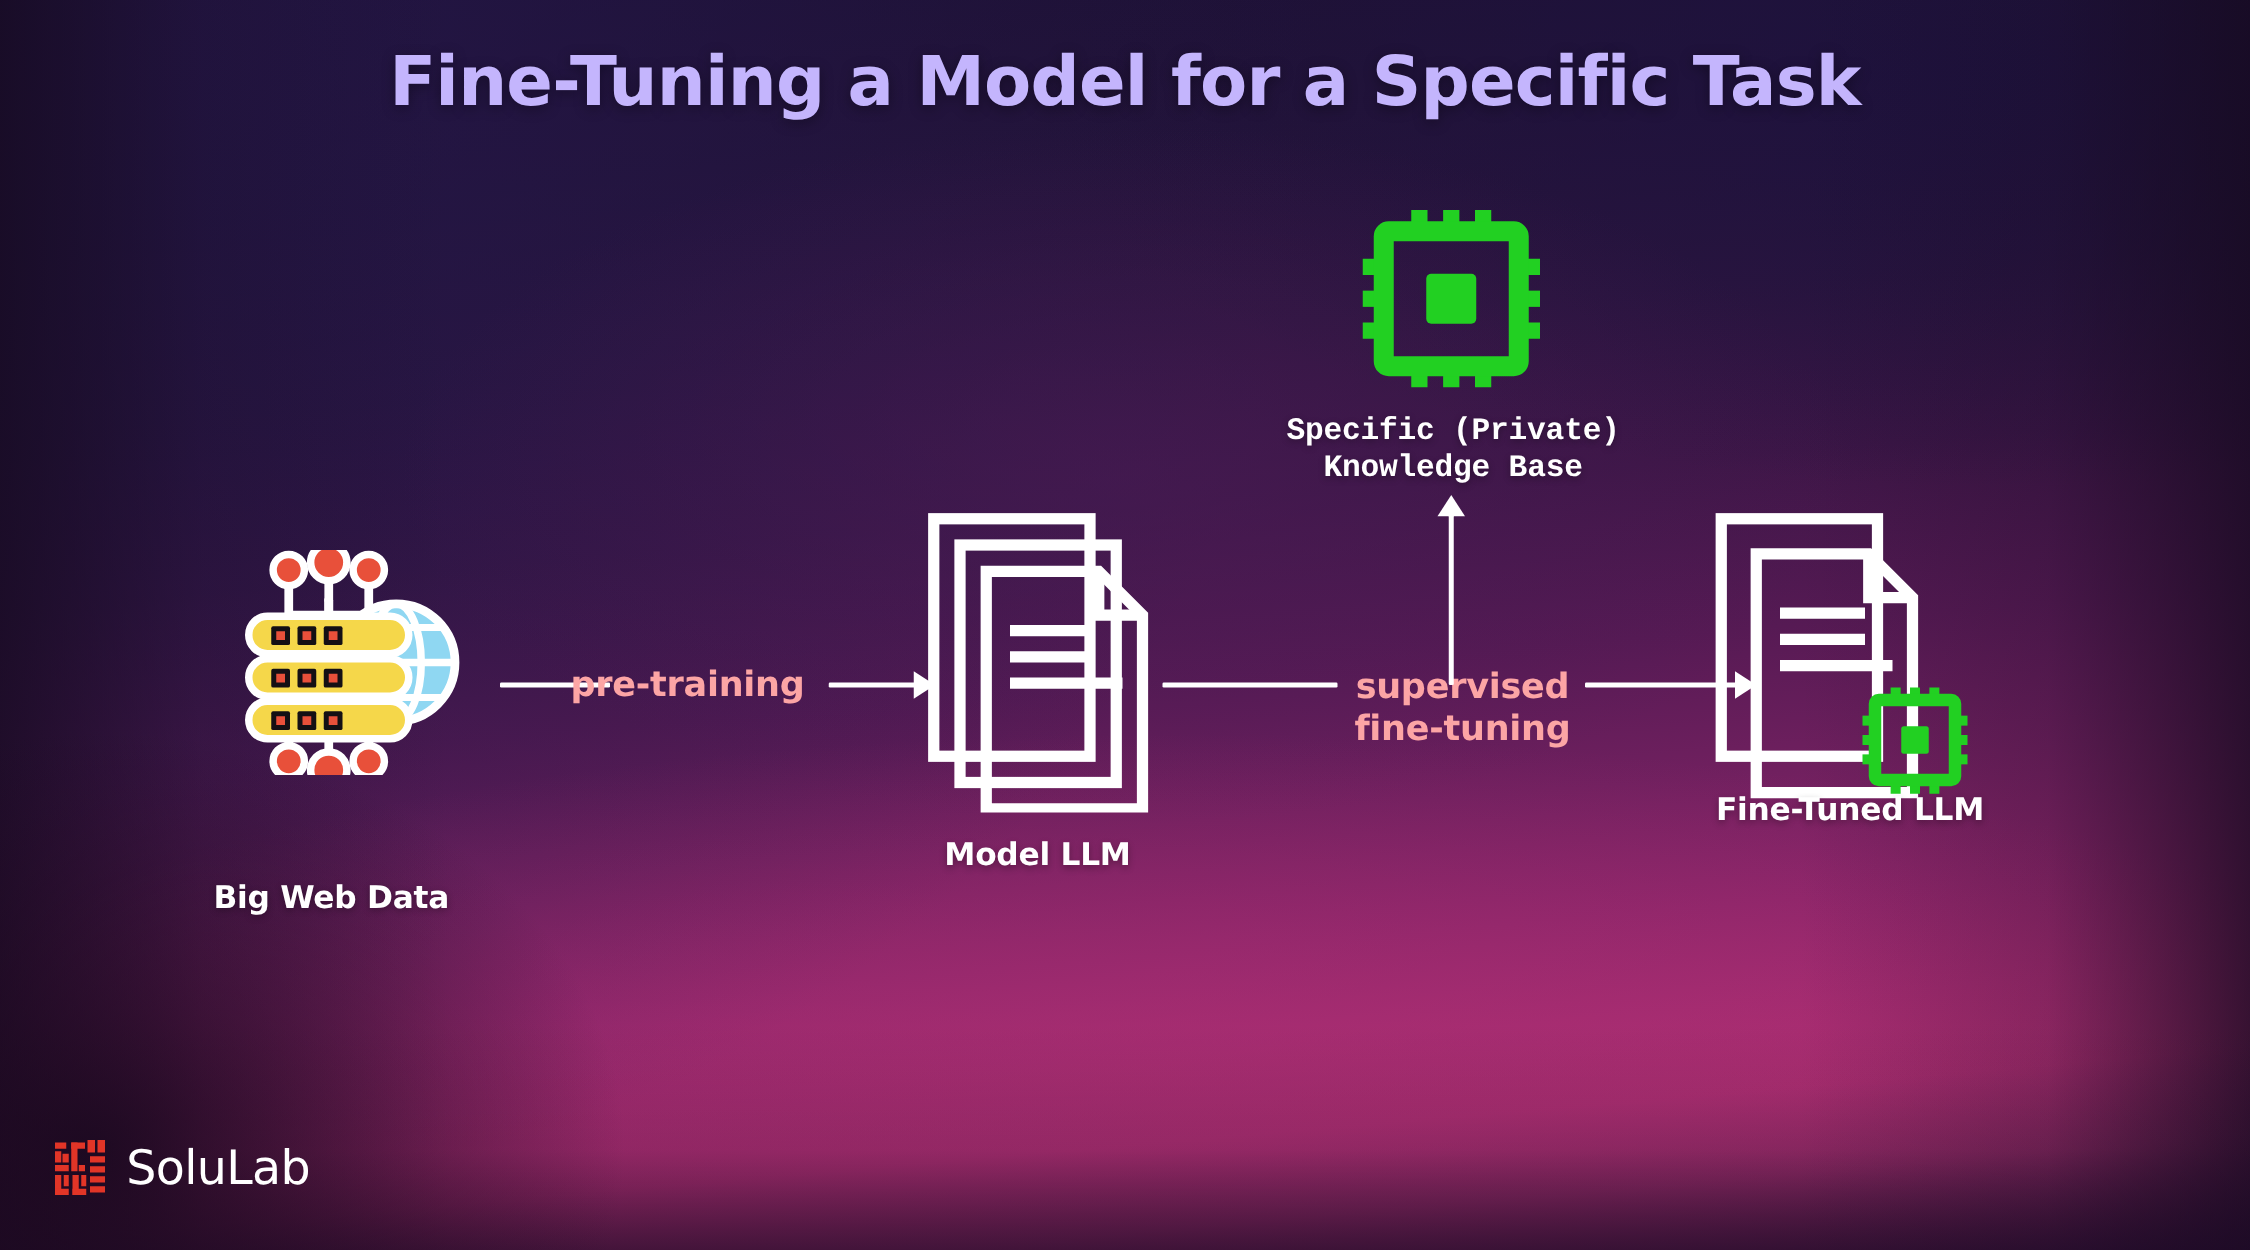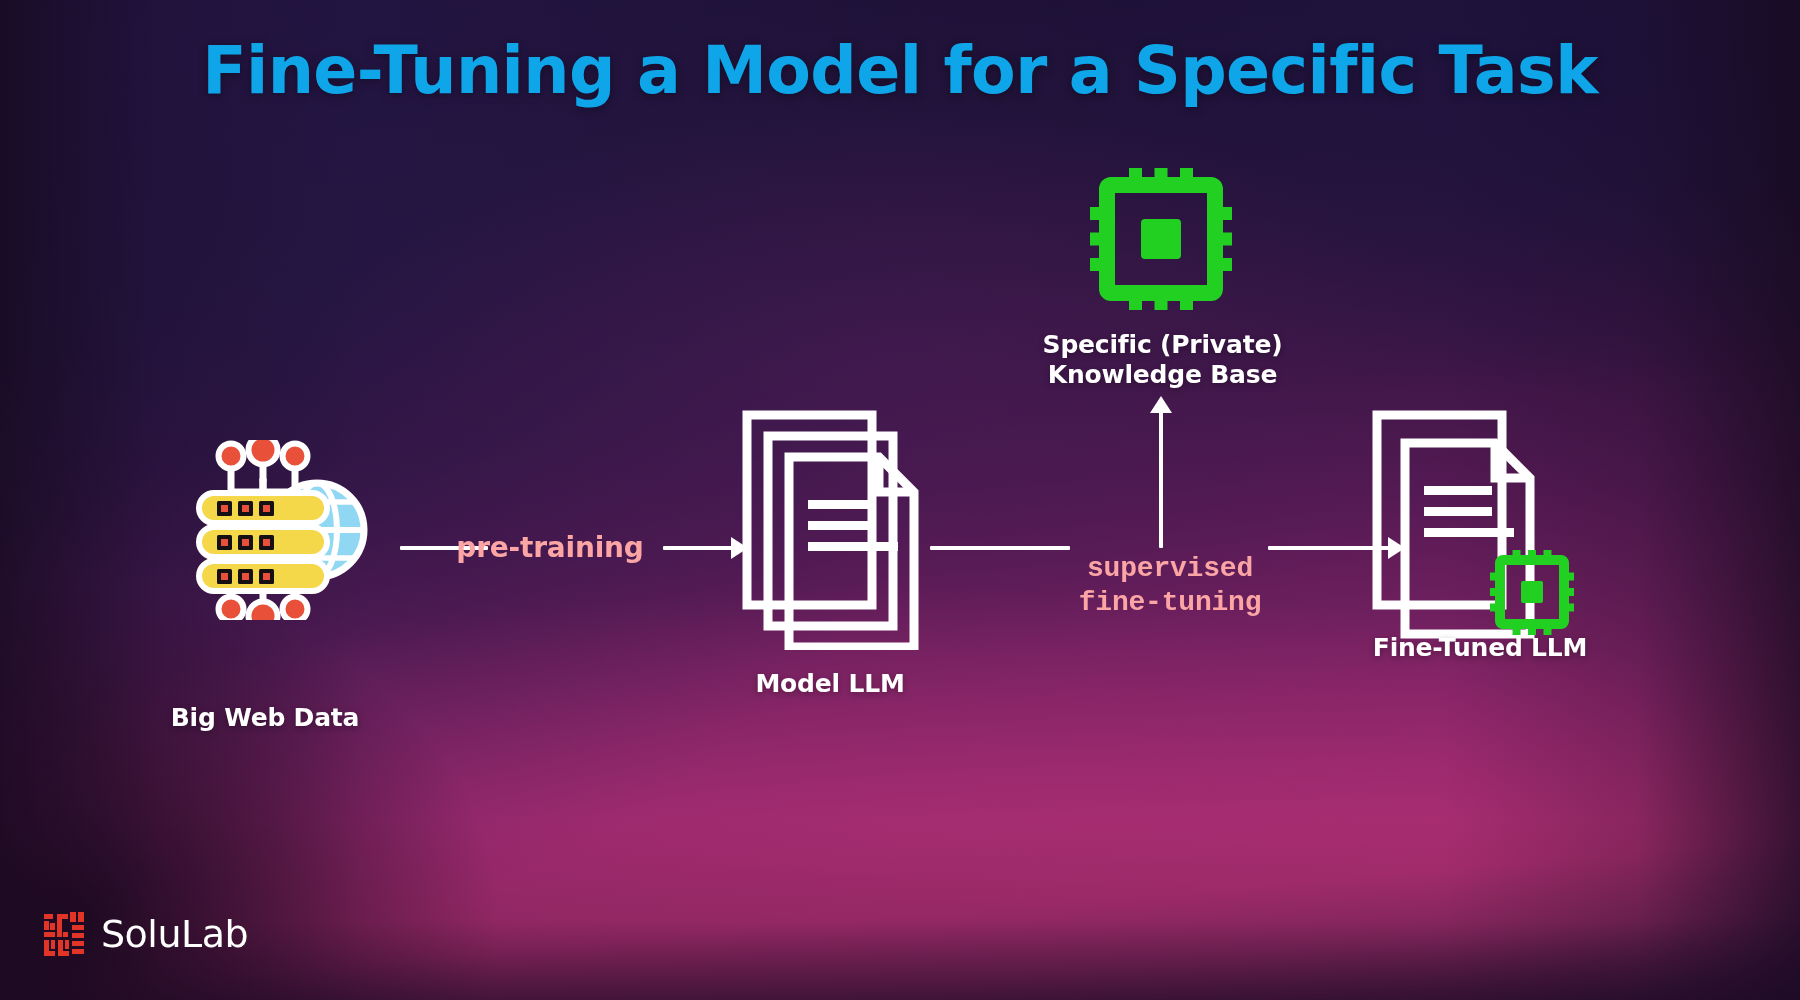--- a/index.html
+++ b/index.html
@@ -61,22 +61,22 @@
     background: radial-gradient(ellipse 34% 48% at 4% 92%, rgba(24,8,30,0.9) 0%, rgba(24,8,30,0) 70%);
   }
 
   
   #title {
     position: absolute;
     top: 33px;
     left: 0;
     width: 1800px;
     text-align: center;
-    color: #0ea5e9;
-    font-size: 65px;
+    color: #c4b5fd;
+    font-size: 55px;
     font-weight: 700;
     letter-spacing: -0.6px;
     font-family: "DejaVu Sans", "Liberation Sans", sans-serif;
     white-space: nowrap;
     text-shadow: 0 2px 10px rgba(0,0,0,0.35);
   }
 
   
   .node-label {
     position: absolute;
@@ -235,21 +235,21 @@
       <g fill="#ffffff">
         <rect x="66" y="90" width="68" height="9"></rect>
         <rect x="66" y="111" width="68" height="9"></rect>
         <rect x="66" y="132" width="90" height="9"></rect>
       </g>
     </svg>
   </div>
   <div class="node-label" style="left:705px; top:670px; width:250px;">Model LLM</div>
 
   <div class="arrow-line" style="left:930px; top:546px; width:140px; height:4px;"></div>
-  <div class="edge-label" style="left:1055px; top:552px; width:230px;font-family:Liberation Mono, monospace;">supervised
+  <div class="edge-label" style="left:1055px; top:532px; width:230px;">supervised
 fine-tuning</div>
   <div class="arrow-line" style="left:1268px; top:546px; width:126px; height:4px;"></div>
   <div class="arrow-head right" style="left:1388px; top:537px;"></div>
 
   <div class="arrow-line" style="left:1159px; top:412px; width:4px; height:136px;"></div>
   <div class="arrow-head up" style="left:1150px; top:396px;"></div>
 
   <div class="icon-wrap" style="left:1090px; top:168px;">
     <svg width="142" height="142" viewBox="0 0 142 142" xmlns="http://www.w3.org/2000/svg">
       <g fill="#22d022">
@@ -263,21 +263,21 @@
         <rect x="0" y="64.5" width="21" height="13"></rect>
         <rect x="0" y="90" width="21" height="13"></rect>
         <rect x="121" y="39" width="21" height="13"></rect>
         <rect x="121" y="64.5" width="21" height="13"></rect>
         <rect x="121" y="90" width="21" height="13"></rect>
       </g>
       <rect x="17" y="17" width="108" height="108" rx="4" fill="none" stroke="#22d022" stroke-width="16"></rect>
       <rect x="51" y="51" width="40" height="40" rx="4" fill="#22d022"></rect>
     </svg>
   </div>
-  <div class="node-label" style="left:1020px; top:330px; width:285px; line-height:1.2;">Specific (Private)
+  <div class="node-label" style="left:1020px; top:330px; width:285px; line-height:1.2;font-family:Liberation Mono, monospace;">Specific (Private)
 Knowledge Base</div>
 
   <div class="icon-wrap" style="left:1372px; top:410px;">
     <svg width="210" height="245" viewBox="0 0 210 245" xmlns="http://www.w3.org/2000/svg">
       <g fill="none" stroke="#ffffff" stroke-width="9" stroke-linejoin="miter">
         <rect x="5" y="5" width="125" height="190"></rect>
       </g>
       <path d="M33 33 H123 L158 68 V224 H33 Z" fill="none" stroke="#ffffff" stroke-width="9" stroke-linejoin="miter"></path>
       <path d="M123 33 V68 H158" fill="none" stroke="#ffffff" stroke-width="9" stroke-linejoin="miter"></path>
       <g fill="#ffffff">

